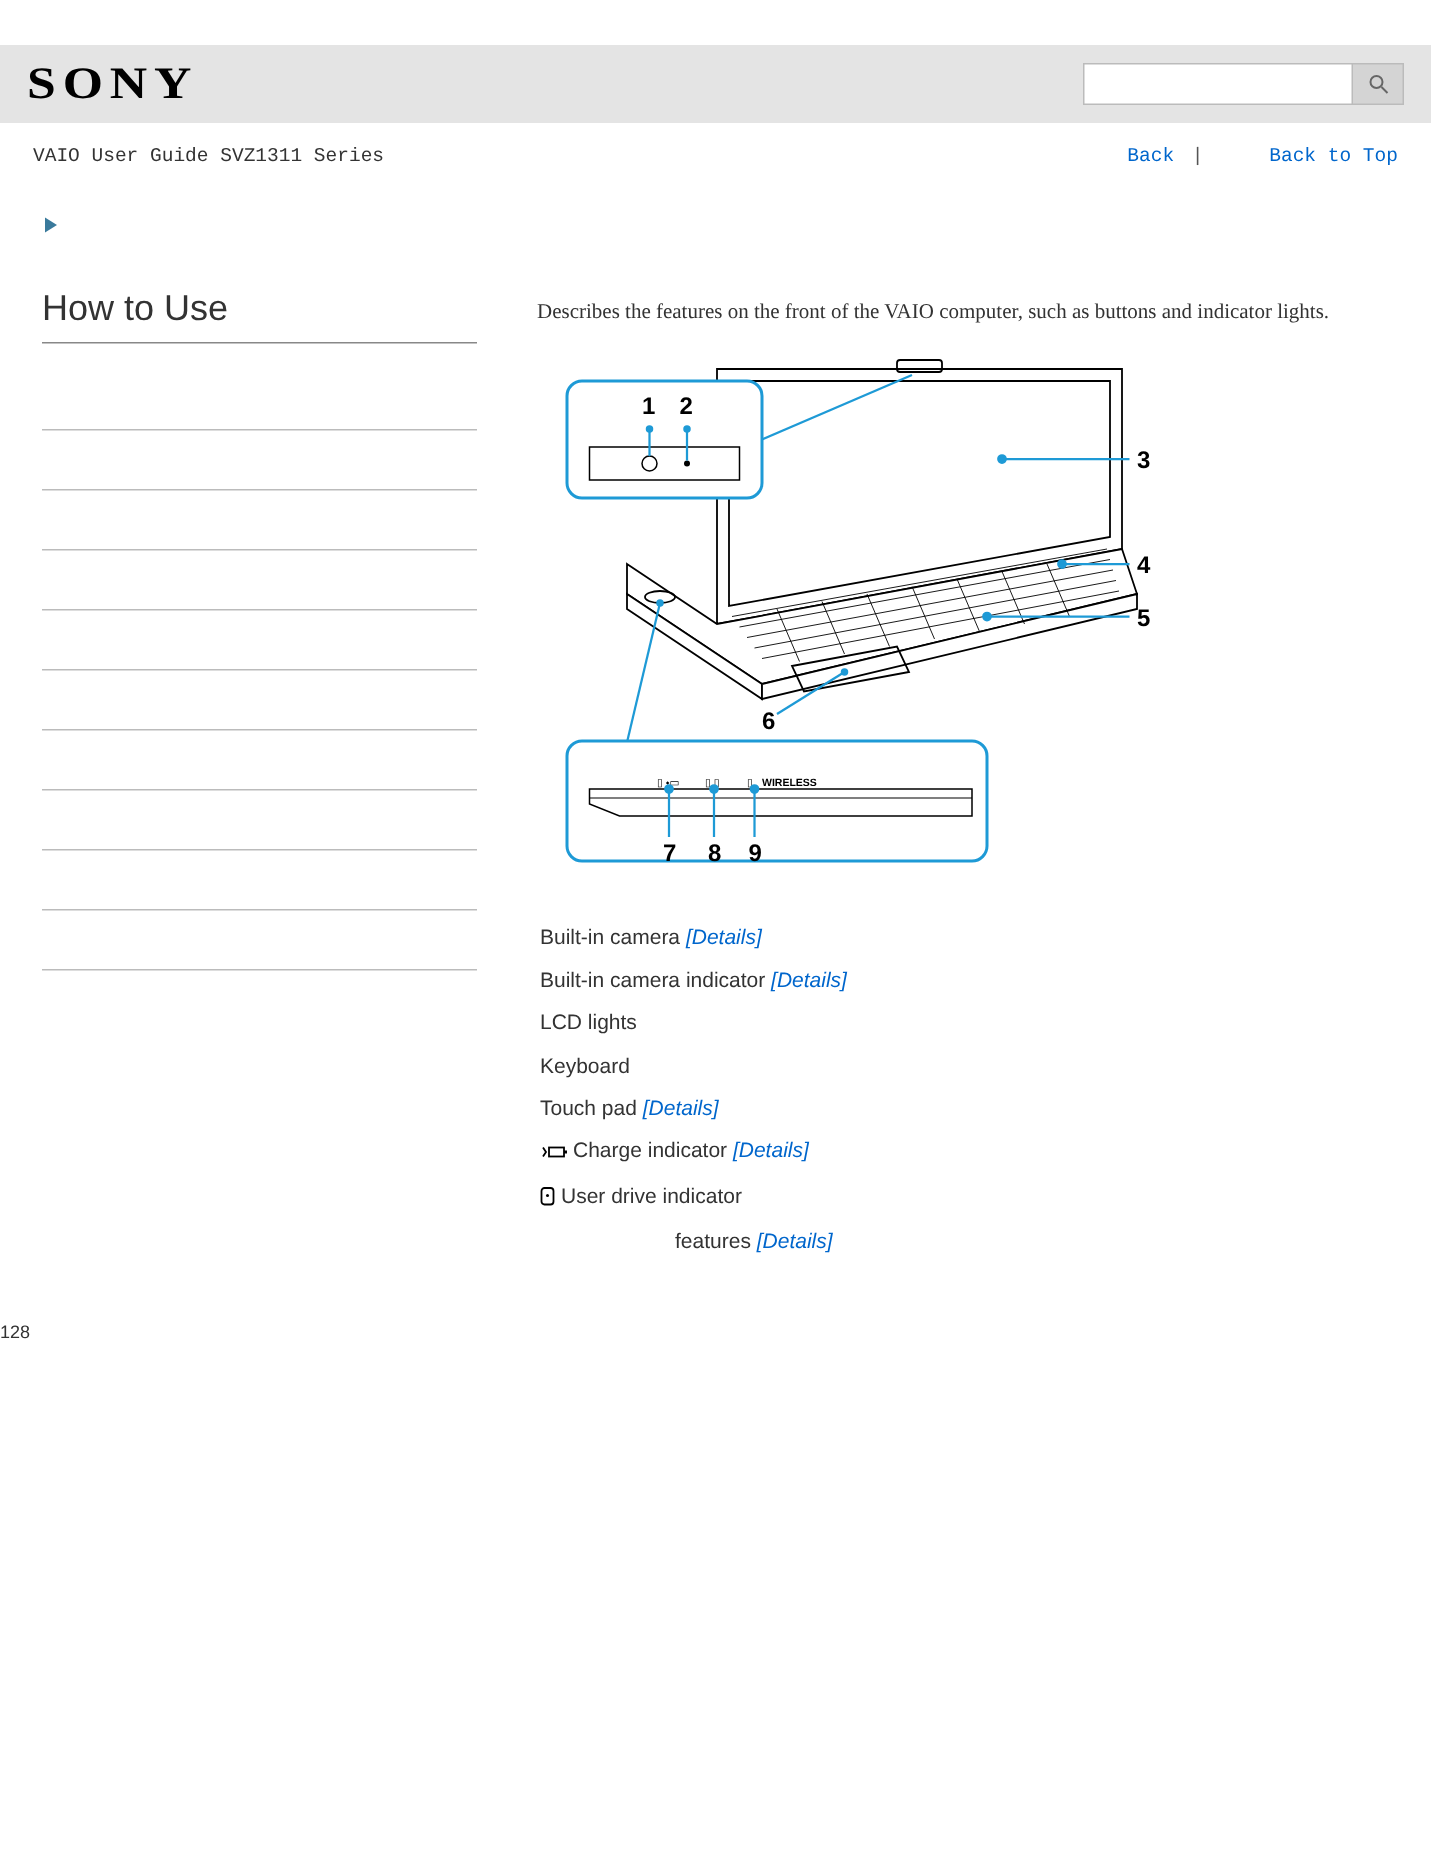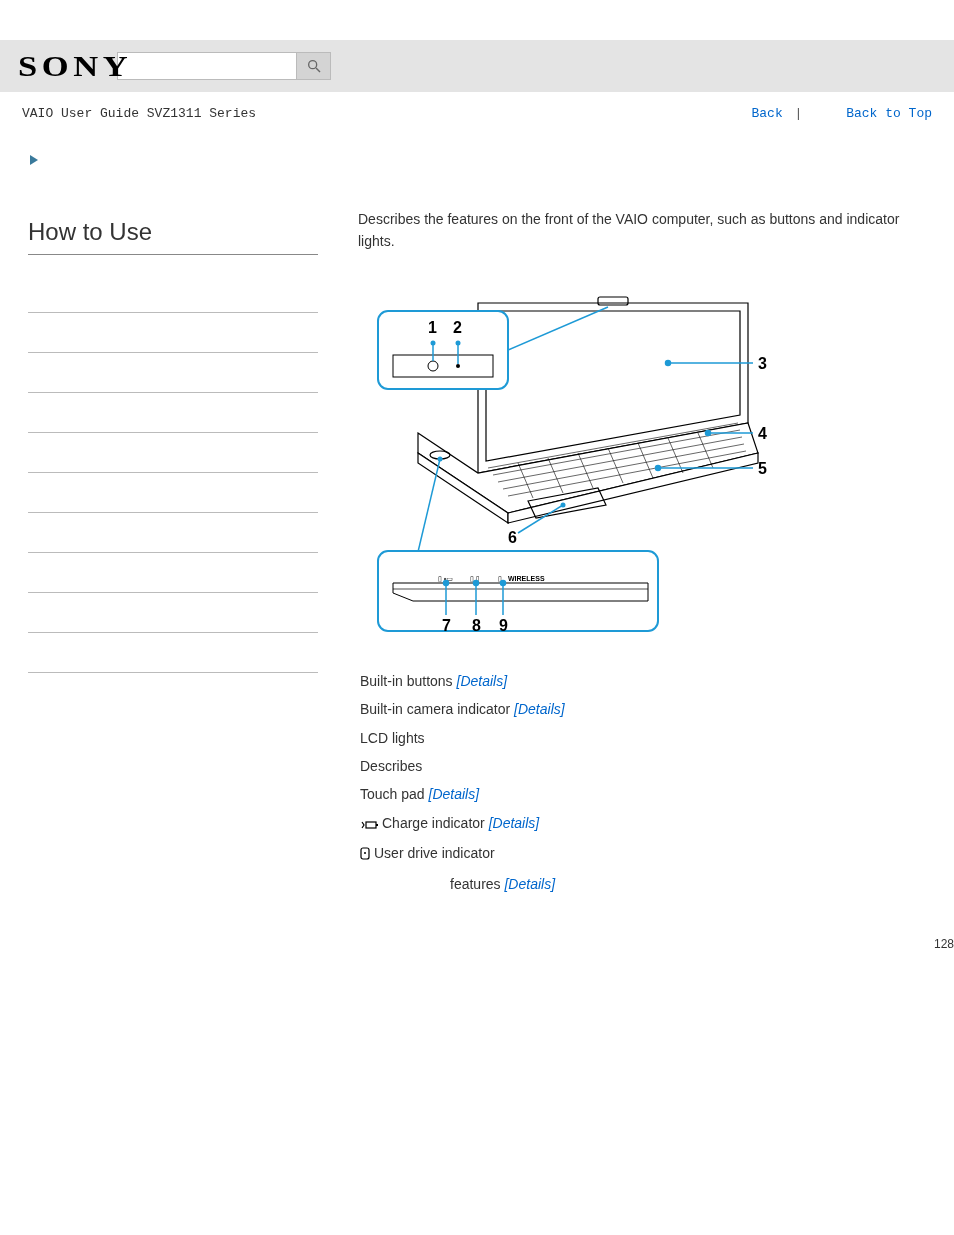--- a/index.html
+++ b/index.html
@@ -12,24 +12,24 @@
   }
   .page {
     width: 954px;
     margin: 0 auto;
     padding-bottom: 60px;
     position: relative;
   }
   .topbar {
     background: #e4e4e4;
     height: 52px;
-    margin-top: 40px;
+    margin-top: 30px;
     display: flex;
     align-items: center;
-    justify-content: flex-start;
+    justify-content: space-between;
     padding: 0 18px;
   }
   .logo {
     font-family: "Times New Roman", serif;
     font-weight: bold;
     font-size: 30px;
     letter-spacing: 4px;
     color: #000;
     transform: scaleX(1.15);
     transform-origin: left;
@@ -78,48 +78,48 @@
   }
   .content {
     display: flex;
     padding: 30px 22px 0 28px;
     gap: 40px;
   }
   .sidebar { width: 290px; flex-shrink: 0; }
   .sidebar h2 {
     font-size: 24px;
     font-weight: normal;
-    margin: 16px 0 8px 0;
+    margin: 0 0 8px 0;
     color: #333;
   }
   .sidebar-rule { border-top: 1px solid #888; margin: 4px 0 18px 0; }
   .sidebar-item {
     height: 40px;
     border-bottom: 1px solid #bbb;
   }
   .main { flex: 1; padding-top: 6px; }
-  .intro { line-height: 1.6; margin-bottom: 30px; }
+  .intro { line-height: 1.6; margin-bottom: 6px; font-family: Liberation Serif, serif; }
   .diagram {
     width: 410px;
     margin-bottom: 24px;
   }
   .feature-list {
     padding-left: 2px;
   }
   .feature-list .row {
     margin: 6px 0;
     line-height: 1.6;
   }
   .feature-list a { color: #0066cc; text-decoration: none; font-style: italic; }
   .inline-icon { display: inline-block; vertical-align: -2px; margin-right: 4px; }
   .page-number {
     position: absolute;
     bottom: 10px;
     left: 0; right: 0;
-    text-align: right;
+    text-align: left;
     font-size: 12px;
     color: #333;
   }
 </style>
 </head>
 <body>
 
 <div class="page">
 
   <div class="topbar">
@@ -262,32 +262,32 @@
             </g>
             <text x="84" y="348" font-size="16" font-weight="bold">7</text>
             <text x="114" y="348" font-size="16" font-weight="bold">8</text>
             <text x="141" y="348" font-size="16" font-weight="bold">9</text>
           </g>
         </svg>
       </div>
 
       <div class="feature-list">
         <div class="row">
-          <span>Built-in buttons</span>
+          <span>Built-in camera</span>
           <a href="#">[Details]</a>
         </div>
         <div class="row">
           <span>Built-in camera indicator</span>
           <a href="#">[Details]</a>
         </div>
         <div class="row">
           <span>LCD lights</span>
         </div>
         <div class="row">
-          <span>Describes</span>
+          <span>Keyboard</span>
         </div>
         <div class="row">
           <span>Touch pad</span>
           <a href="#">[Details]</a>
         </div>
         <div class="row">
           <span class="inline-icon">
             <svg width="18" height="10" viewBox="0 0 18 10">
                 <path d="M2 2 L4 5 L2 8" stroke="#000" stroke-width="1.2" fill="none"></path>
                 <rect x="6" y="2" width="10" height="6" stroke="#000" stroke-width="1.2" fill="none"></rect>

